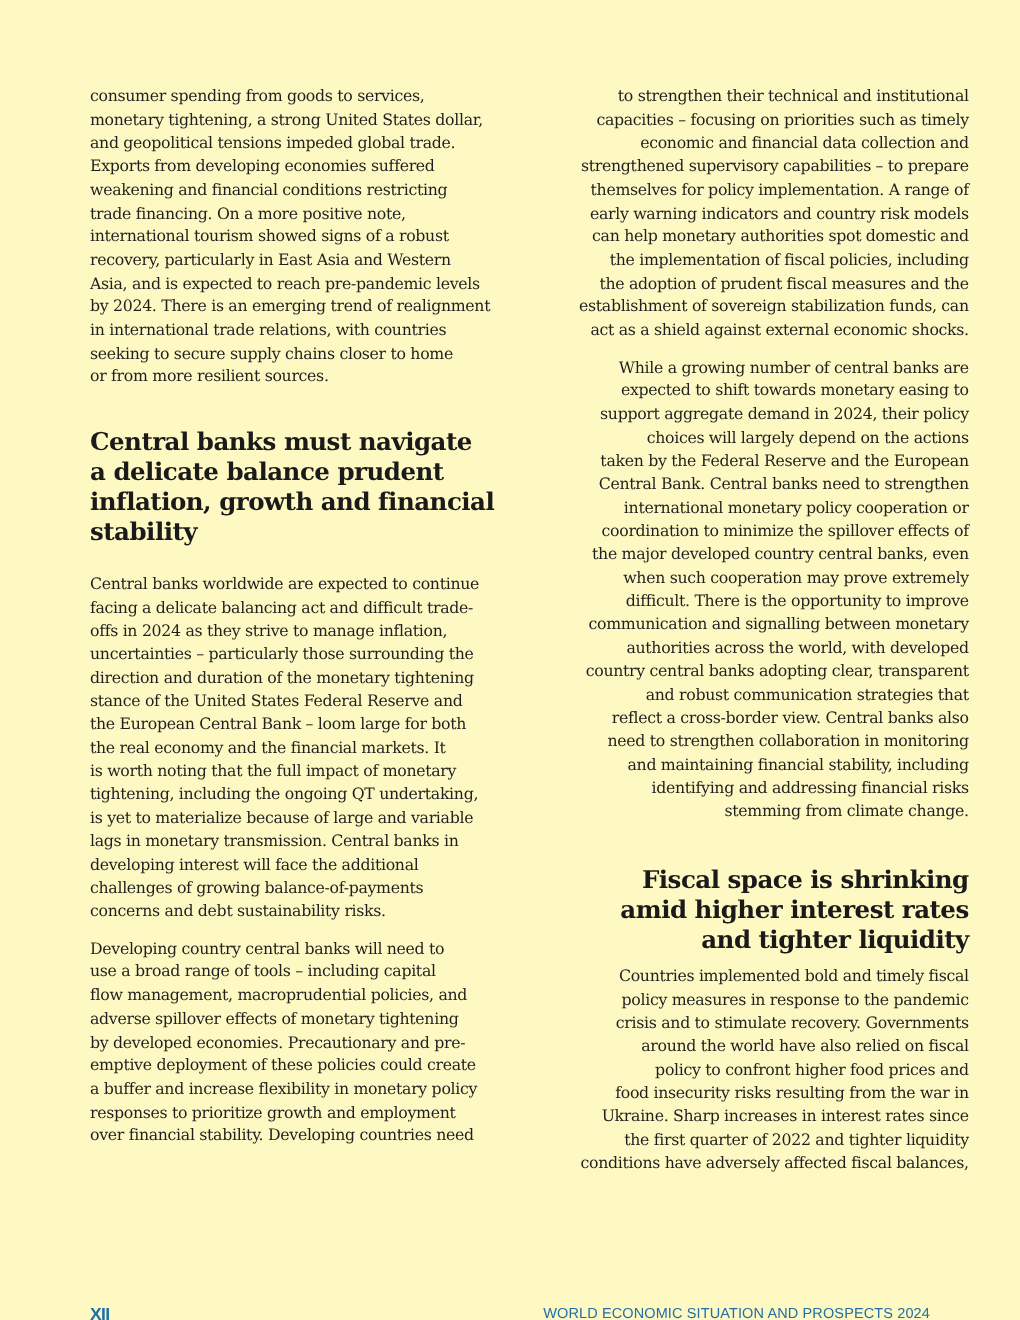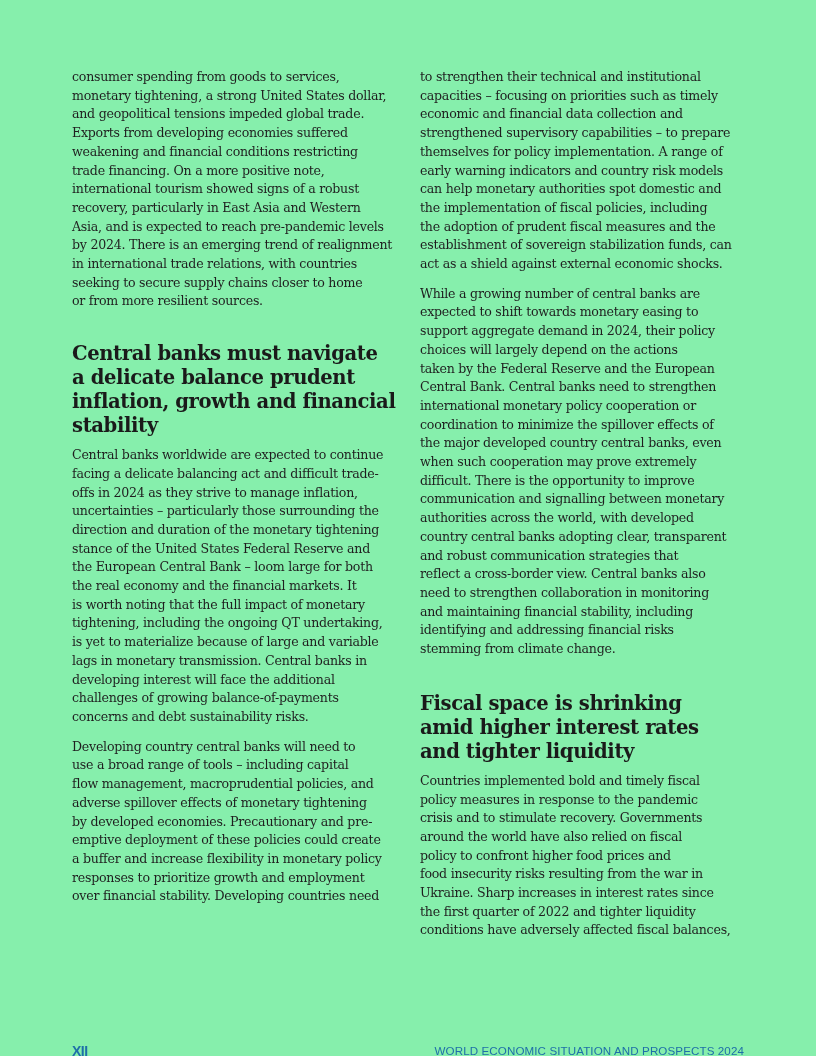--- a/index.html
+++ b/index.html
@@ -1,20 +1,20 @@
 <!DOCTYPE html>
 <html><head>
   <meta charset="utf-8">
   <style>
     html, body { margin: 0; padding: 0; background: #ffffff; }
     body { width: 816px; height: 1056px; position: relative; overflow: hidden; }
-    .page { position: absolute; left: 0; top: 0; width: 816px; height: 1056px; background: #86efac; }
+    .page { position: absolute; left: 0; top: 0; width: 816px; height: 1056px; background: #fef9c3; }
     .col { position: absolute; top: 68px; width: 330px; }
     .col-left { left: 72px; }
-    .col-right { left: 420px; }
+    .col-right { left: 445px; text-align: right; }
     .para {
       font-family: "DejaVu Serif", "Liberation Serif", serif;
       font-size: 12.6px;
       line-height: 18.7px;
       color: #1f1f1f;
       margin: 0 0 11px 0;
       letter-spacing: -0.25px;
     }
     .para .ln { display: block; white-space: nowrap; }
     .heading {
@@ -51,21 +51,21 @@
         <span class="ln">trade financing. On a more positive note,</span>
         <span class="ln">international tourism showed signs of a robust</span>
         <span class="ln">recovery, particularly in East Asia and Western</span>
         <span class="ln">Asia, and is expected to reach pre-pandemic levels</span>
         <span class="ln">by 2024. There is an emerging trend of realignment</span>
         <span class="ln">in international trade relations, with countries</span>
         <span class="ln">seeking to secure supply chains closer to home</span>
         <span class="ln">or from more resilient sources.</span>
       </p>
     <div style="height: 20px;"></div>
-    <h2 class="heading" style="margin-bottom: 8px;">
+    <h2 class="heading" style="margin-bottom: 20px;">
         <span class="ln">Central banks must navigate</span>
         <span class="ln">a delicate balance prudent</span>
         <span class="ln">inflation, growth and financial</span>
         <span class="ln">stability</span>
       </h2>
     <p class="para">
         <span class="ln">Central banks worldwide are expected to continue</span>
         <span class="ln">facing a delicate balancing act and difficult trade-</span>
         <span class="ln">offs in 2024 as they strive to manage inflation,</span>
         <span class="ln">uncertainties – particularly those surrounding the</span>

